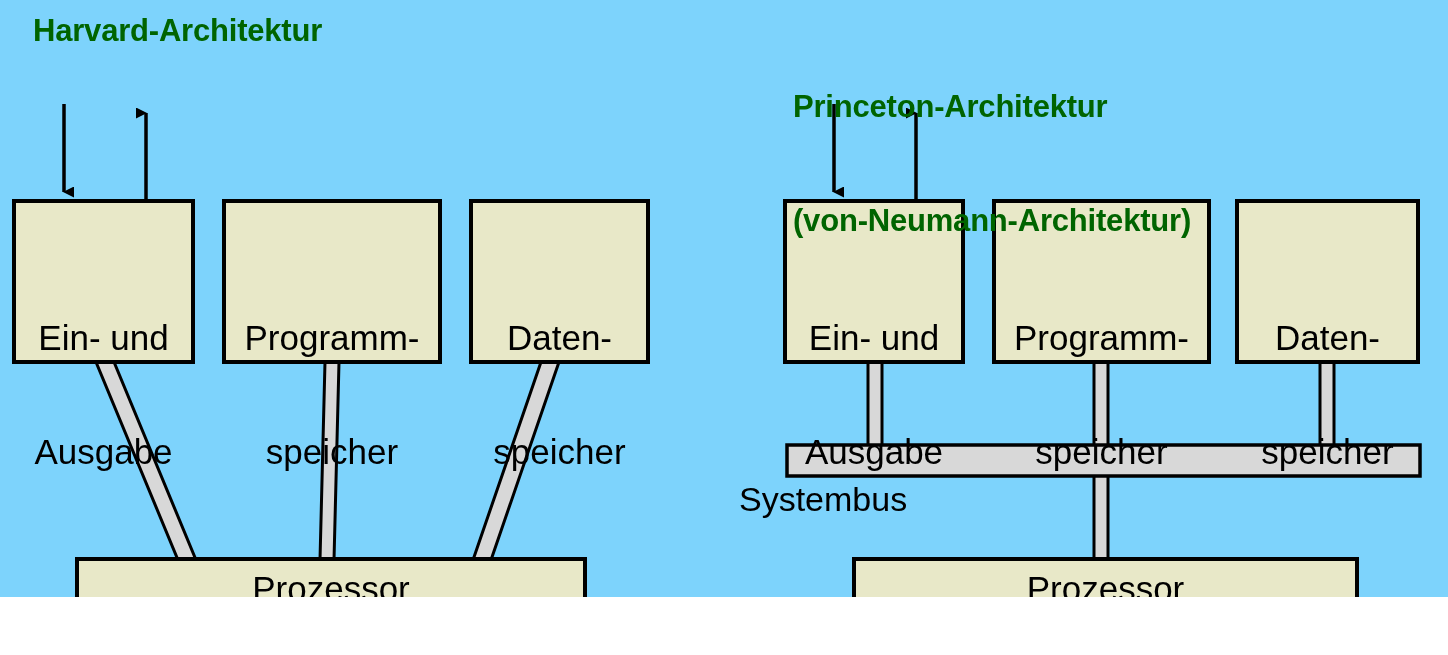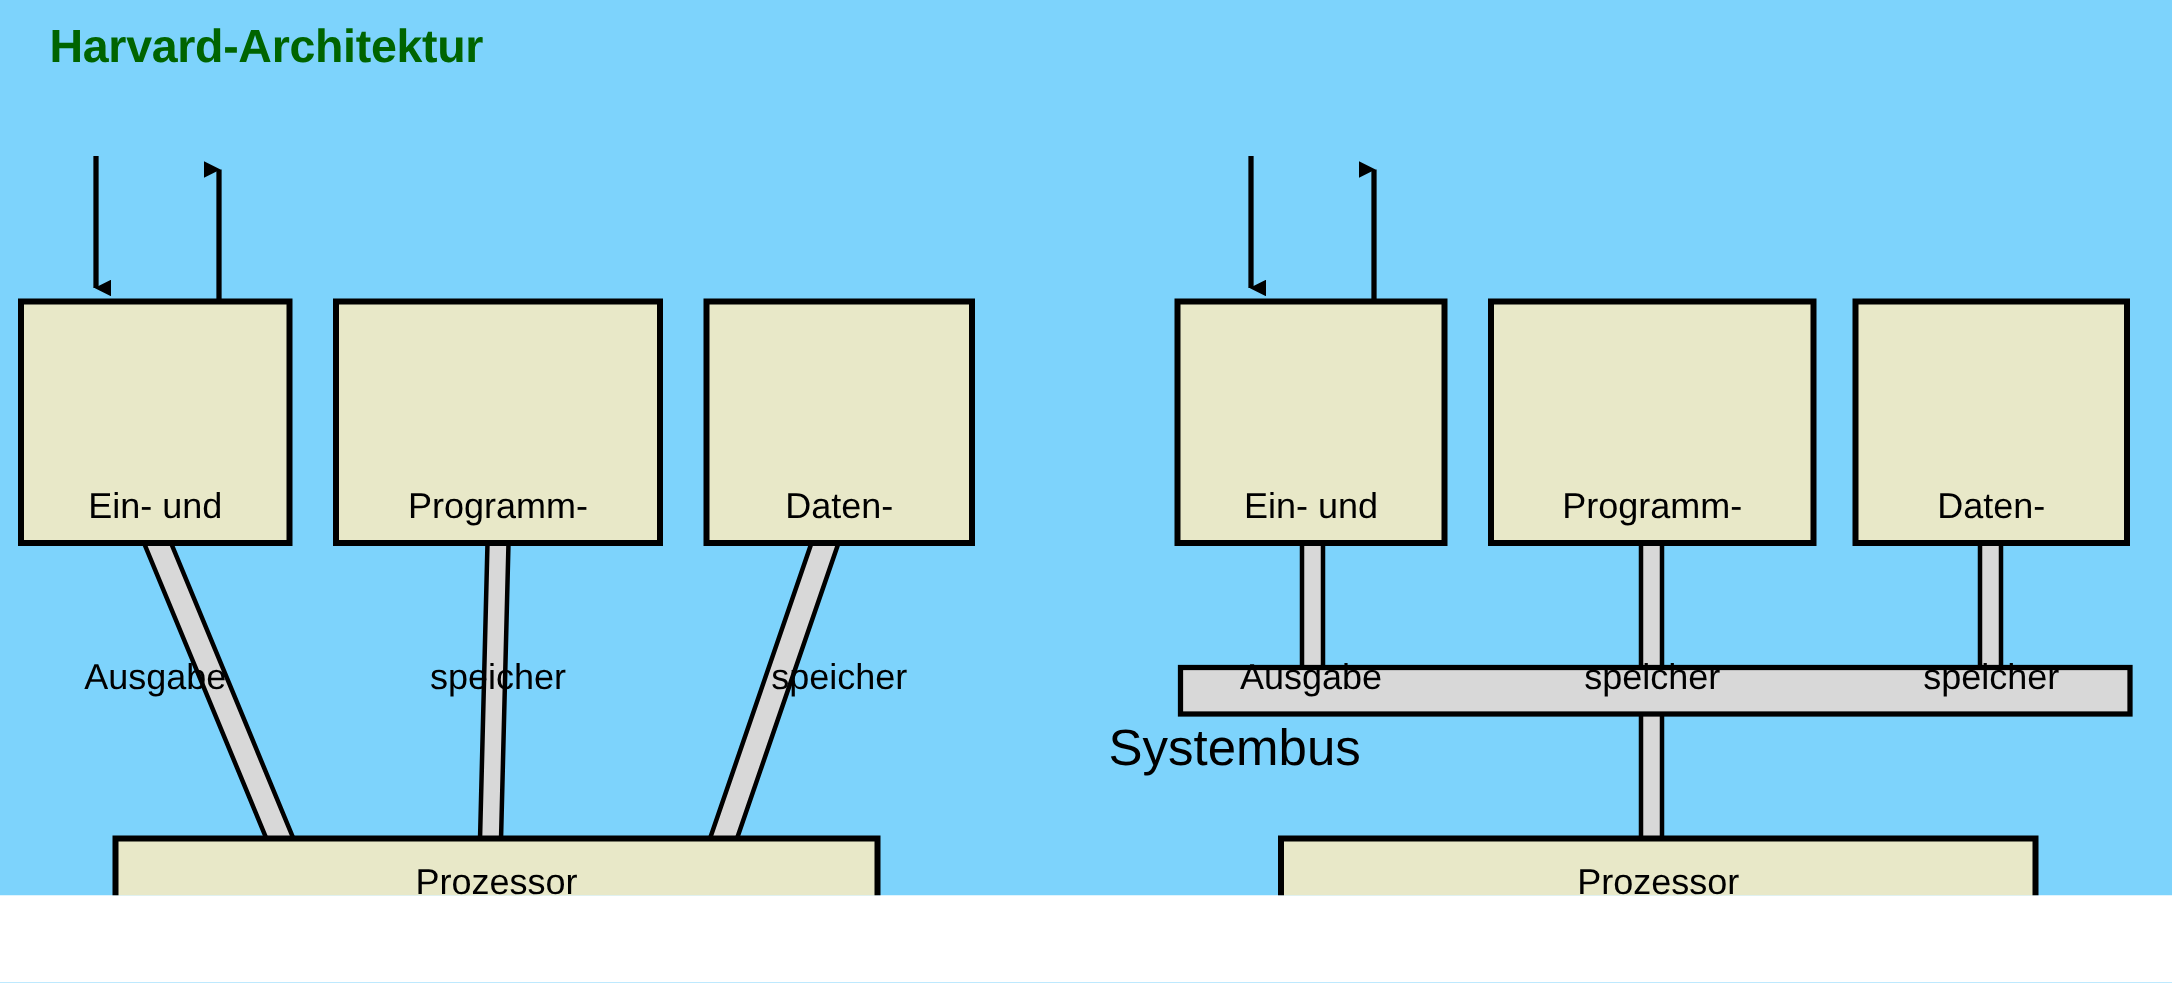--- a/index.html
+++ b/index.html
@@ -30,21 +30,21 @@
     font-size: 31px;
     line-height: 38px;
     color: #006400;
     white-space: pre;
     letter-spacing: -0.2px;
   }
   #title-harvard { left: 33px; top: 12px; }
   #title-princeton { left: 793px; top: 12px; }
   .box-label {
     position: absolute;
-    font-size: 24px;
+    font-size: 35px;
     line-height: 38px;
     color: #000000;
     text-align: center;
     white-space: pre;
     pointer-events: none;
   }
   .bus-label {
     position: absolute;
     font-size: 34px;
     line-height: 34px;
@@ -111,20 +111,22 @@
     <rect x="1237" y="201" width="181" height="161" fill="#E8E8C8" stroke="#000000" stroke-width="4"></rect>
     <rect x="854" y="559" width="503" height="61" fill="#E8E8C8" stroke="#000000" stroke-width="4"></rect>
 
     <line x1="834" y1="104" x2="834" y2="192" stroke="#000000" stroke-width="3.5" marker-end="url(#arrowhead-down)"></line>
     <line x1="916" y1="201" x2="916" y2="113" stroke="#000000" stroke-width="3.5" marker-end="url(#arrowhead-up)"></line>
   </svg>
 
   <div class="title" id="title-harvard">Harvard-Architektur</div>
 
   <div class="title" id="title-princeton">
+    <div>Princeton-Architektur</div>
+    <div>(von-Neumann-Architektur)</div>
   </div>
 
   <div class="box-label" style="left:14px; top:243px; width:179px;">
     <div>Ein- und</div>
     <div>Ausgabe</div>
   </div>
 
   <div class="box-label" style="left:224px; top:243px; width:216px;">
     <div>Programm-</div>
     <div>speicher</div>

